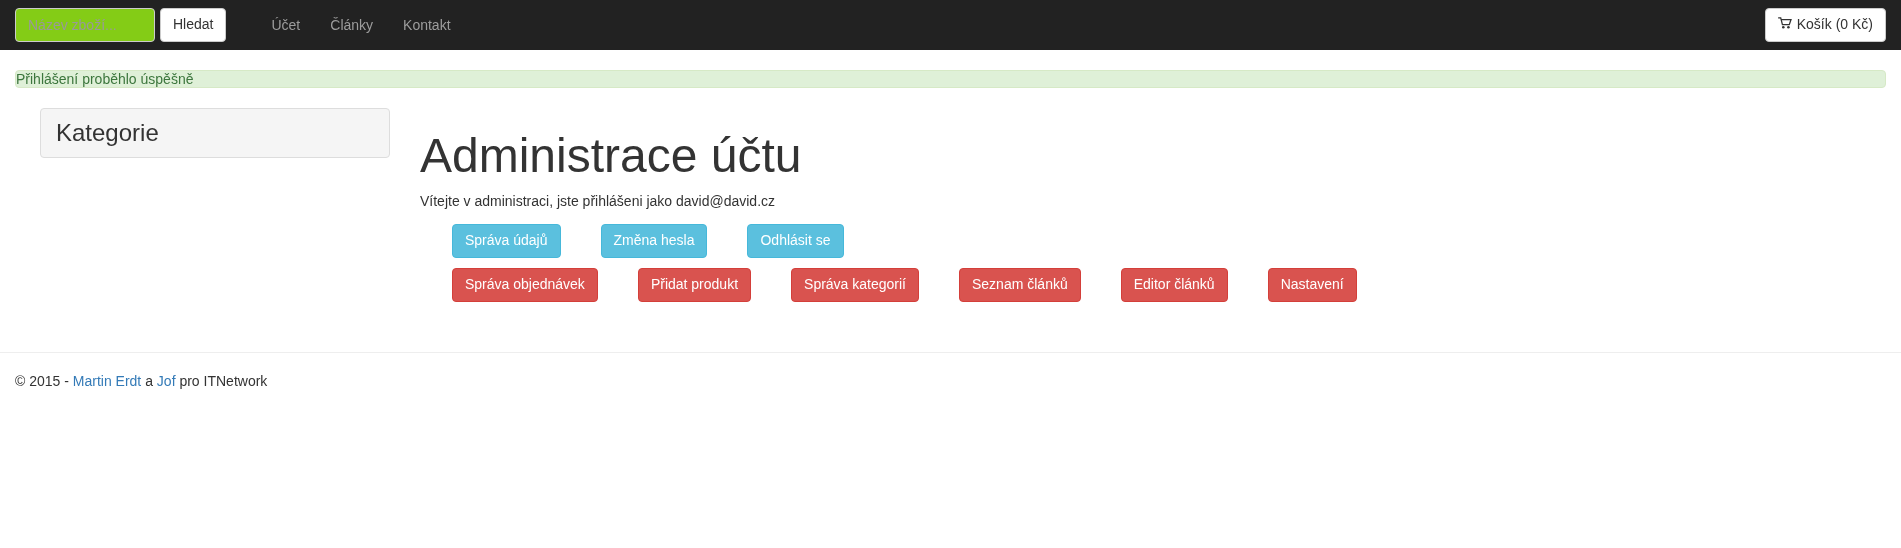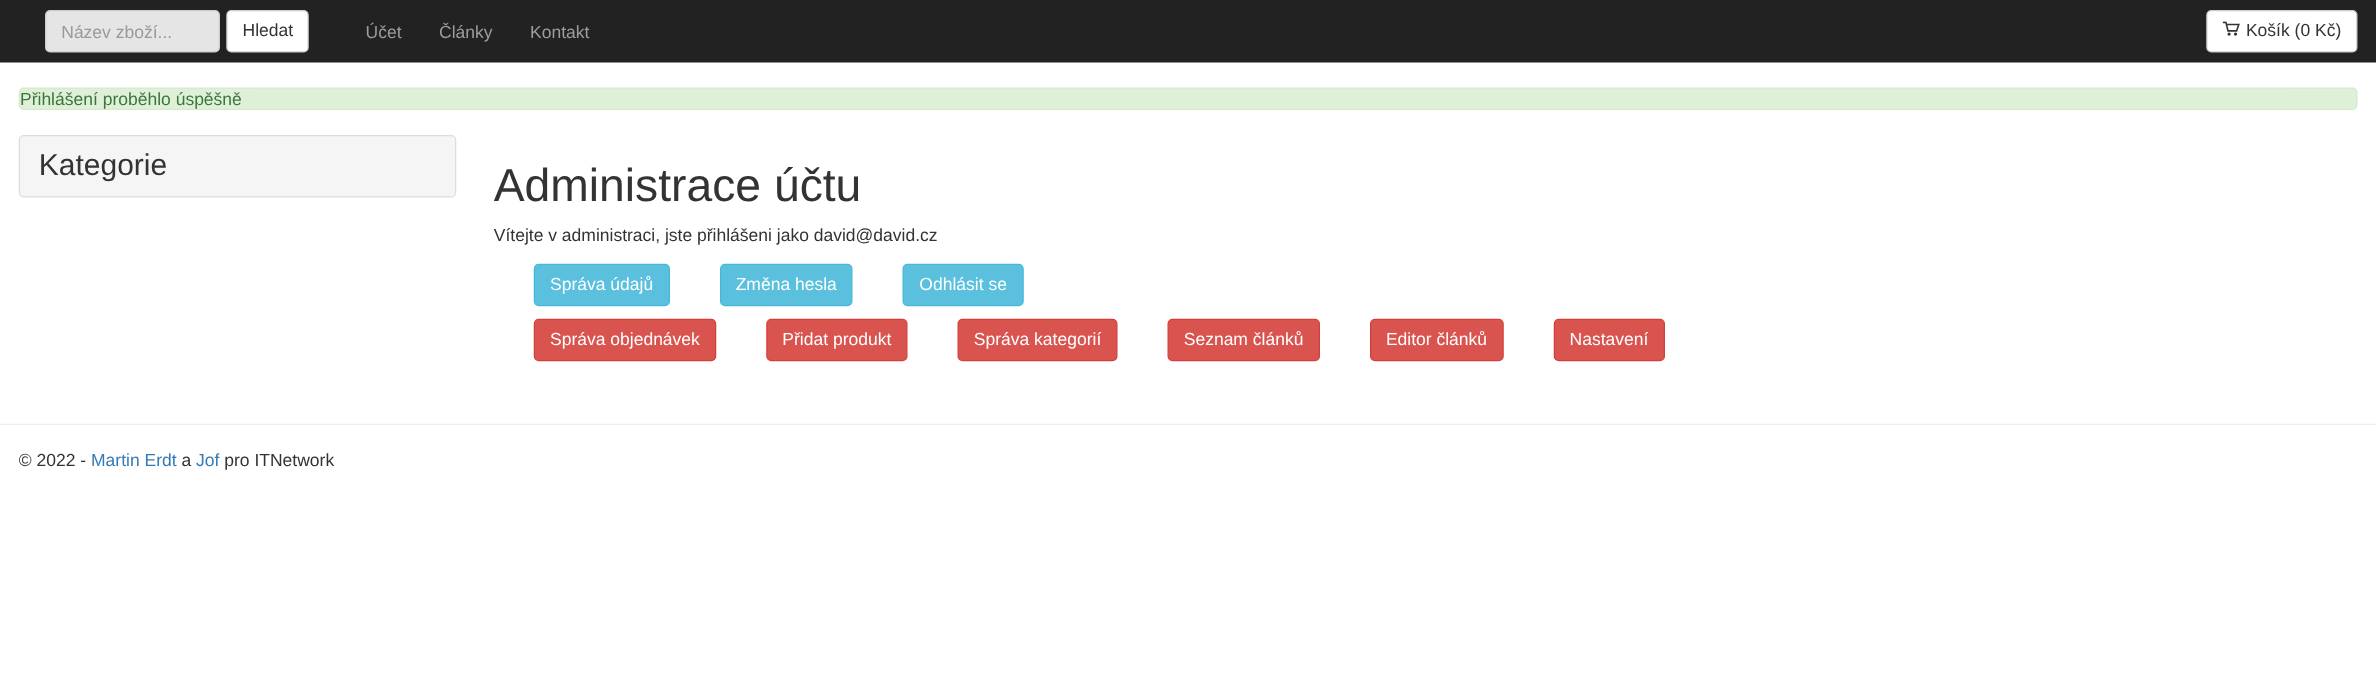--- a/index.html
+++ b/index.html
@@ -33,25 +33,24 @@
       align-items: center;
       padding: 8px 15px;
       gap: 0;
     }
     .form-control {
       height: 34px;
       padding: 6px 12px;
       font-size: 14px;
       line-height: 1.428;
       color: #555;
-      background-color: #e5e5e5;
+      background-color: #84cc16;
       border: 1px solid #ccc;
       border-radius: 4px;
       width: 140px;
-      margin-left: 21px;
     }
     .form-control::placeholder {
       color: #999;
     }
     .btn {
       display: inline-block;
       padding: 6px 12px;
       margin-bottom: 0;
       font-size: 14px;
       font-weight: 400;
@@ -104,20 +103,21 @@
       border-radius: 4px;
     }
     .alert-success {
       color: #3c763d;
       background-color: #dff0d8;
       border-color: #d6e9c6;
     }
     .row {
       display: flex;
       margin: 0;
+      padding-left: 25px;
     }
     .sidebar {
       width: 380px;
       padding: 0 15px;
     }
     .panel {
       background-color: #f5f5f5;
       border: 1px solid #ddd;
       border-radius: 4px;
       margin-bottom: 20px;
@@ -125,21 +125,21 @@
     .panel-heading {
       padding: 10px 15px;
       font-size: 24px;
       color: #333;
     }
     .main {
       flex: 1;
       padding: 0 15px;
     }
     .main h1 {
-      font-size: 37px;
+      font-size: 48px;
       font-weight: 500;
       margin-top: 20px;
       margin-bottom: 10px;
       color: #333;
     }
     .welcome-text {
       margin-bottom: 15px;
       color: #333;
     }
     .button-row {
@@ -237,14 +237,14 @@
       <a href="#" class="btn btn-danger">Seznam článků</a>
       <a href="#" class="btn btn-danger">Editor článků</a>
       <a href="#" class="btn btn-danger">Nastavení</a>
     </div>
   </div>
 </div>
 
 <hr>
 
 <div class="footer">
-  <span>© 2022 - </span><a href="#">Martin Erdt</a><span> a </span><a href="#">Jof</a><span> pro ITNetwork</span>
+  <span>© 2015 - </span><a href="#">Martin Erdt</a><span> a </span><a href="#">Jof</a><span> pro ITNetwork</span>
 </div>
 
 </body></html>

